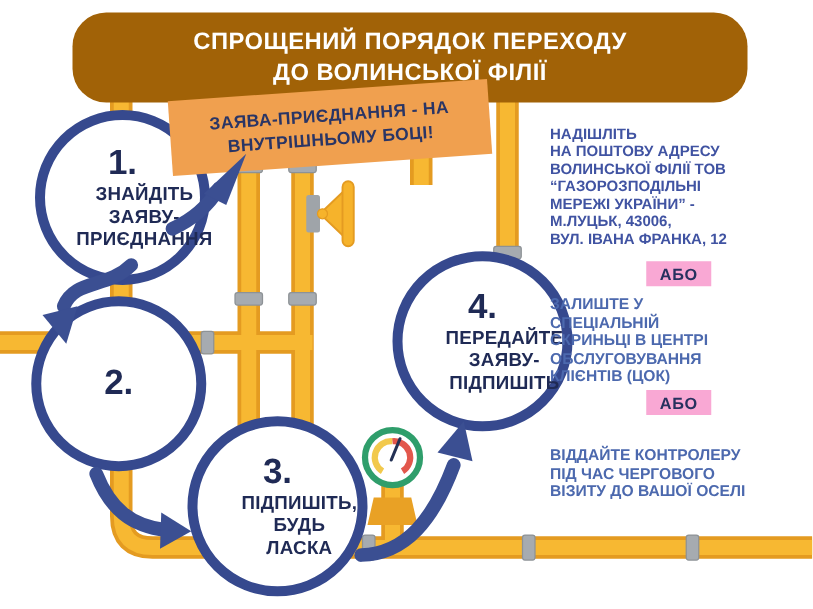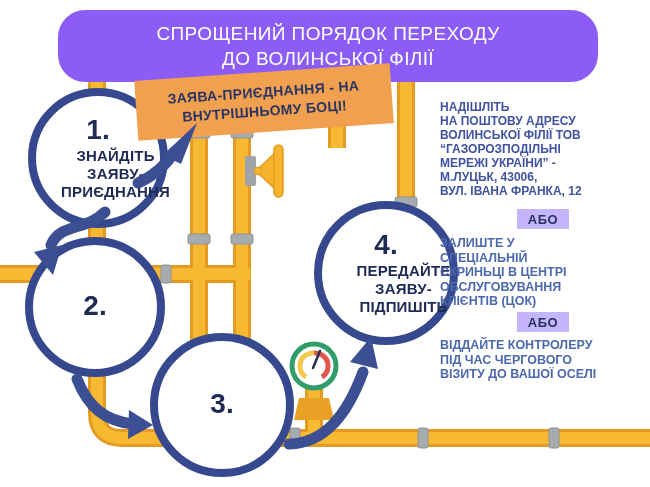--- a/index.html
+++ b/index.html
@@ -6,23 +6,23 @@
   .stage{
     position:relative;width:650px;height:487px;background:#ffffff;overflow:hidden;
     font-family:"Liberation Sans",sans-serif;
   }
   .layer{position:absolute;left:0;top:0;width:650px;height:487px;}
   .pipes{z-index:1;}
   .overlay{z-index:4;}
 
   .title-banner{
     position:absolute;left:58px;top:10px;width:540px;height:72px;box-sizing:border-box;
-    background:#8b5cf6;border-radius:27px;z-index:2;
+    background:#a16207;border-radius:27px;z-index:2;
     display:flex;align-items:center;justify-content:center;text-align:center;
-    color:#ffffff;font-weight:normal;font-size:19px;line-height:25px;letter-spacing:.4px;
+    color:#ffffff;font-weight:bold;font-size:19px;line-height:25px;letter-spacing:.4px;
     white-space:pre-line;
   }
   .ribbon{
     position:absolute;left:136px;top:72px;width:256px;height:60px;box-sizing:border-box;
     background:#F0A04F;transform:rotate(-4deg);z-index:3;
     display:flex;align-items:center;justify-content:center;text-align:center;
     color:#2A3565;font-weight:bold;font-size:14px;line-height:19px;letter-spacing:.3px;
     white-space:pre-line;
   }
   .circle{
@@ -37,23 +37,23 @@
   #c2{left:25px;top:237px;width:140px;height:140px;}
   #c3{left:150px;top:333px;width:144px;height:144px;}
   #c4{left:314px;top:201px;width:144px;height:144px;}
 
   .rightcol{position:absolute;left:440px;top:0;width:206px;height:487px;z-index:2;}
   .opt{
     position:absolute;left:0;width:206px;font-weight:bold;white-space:pre-line;
   }
   #opt1{top:100px;color:#4053A2;font-size:12px;line-height:14px;}
   #opt2{top:236px;color:#4C69AE;font-size:12.5px;line-height:14.5px;}
-  #opt3{top:338px;color:#4C69AE;font-size:12.5px;line-height:14.5px;}
+  #opt3{top:357px;color:#4C69AE;font-size:12.5px;line-height:14.5px;}
   .or-badge{
-    position:absolute;left:77px;width:52px;height:20px;background:#c4b5fd;
+    position:absolute;left:77px;width:52px;height:20px;background:#f9a8d4;
     display:flex;align-items:center;justify-content:center;
     color:#27315E;font-weight:bold;font-size:13px;letter-spacing:.5px;
   }
   #or1{top:209px;}
   #or2{top:312px;}
 </style>
 </head>
 <body>
 
 <div class="stage">
@@ -114,20 +114,22 @@
     <div class="num">1.</div>
     <div class="lbl">ЗНАЙДІТЬ
 ЗАЯВУ-
 ПРИЄДНАННЯ</div>
   </div>
   <div class="circle" id="c2">
     <div class="num">2.</div>
   </div>
   <div class="circle" id="c3">
     <div class="num">3.</div>
+    <div class="lbl">ПІДПИШІТЬ,
+БУДЬ ЛАСКА</div>
   </div>
   <div class="circle" id="c4">
     <div class="num">4.</div>
     <div class="lbl">ПЕРЕДАЙТЕ
 ЗАЯВУ-
 ПІДПИШІТЬ</div>
   </div>
 
   <div class="rightcol">
     <div class="opt" id="opt1">НАДІШЛІТЬ

